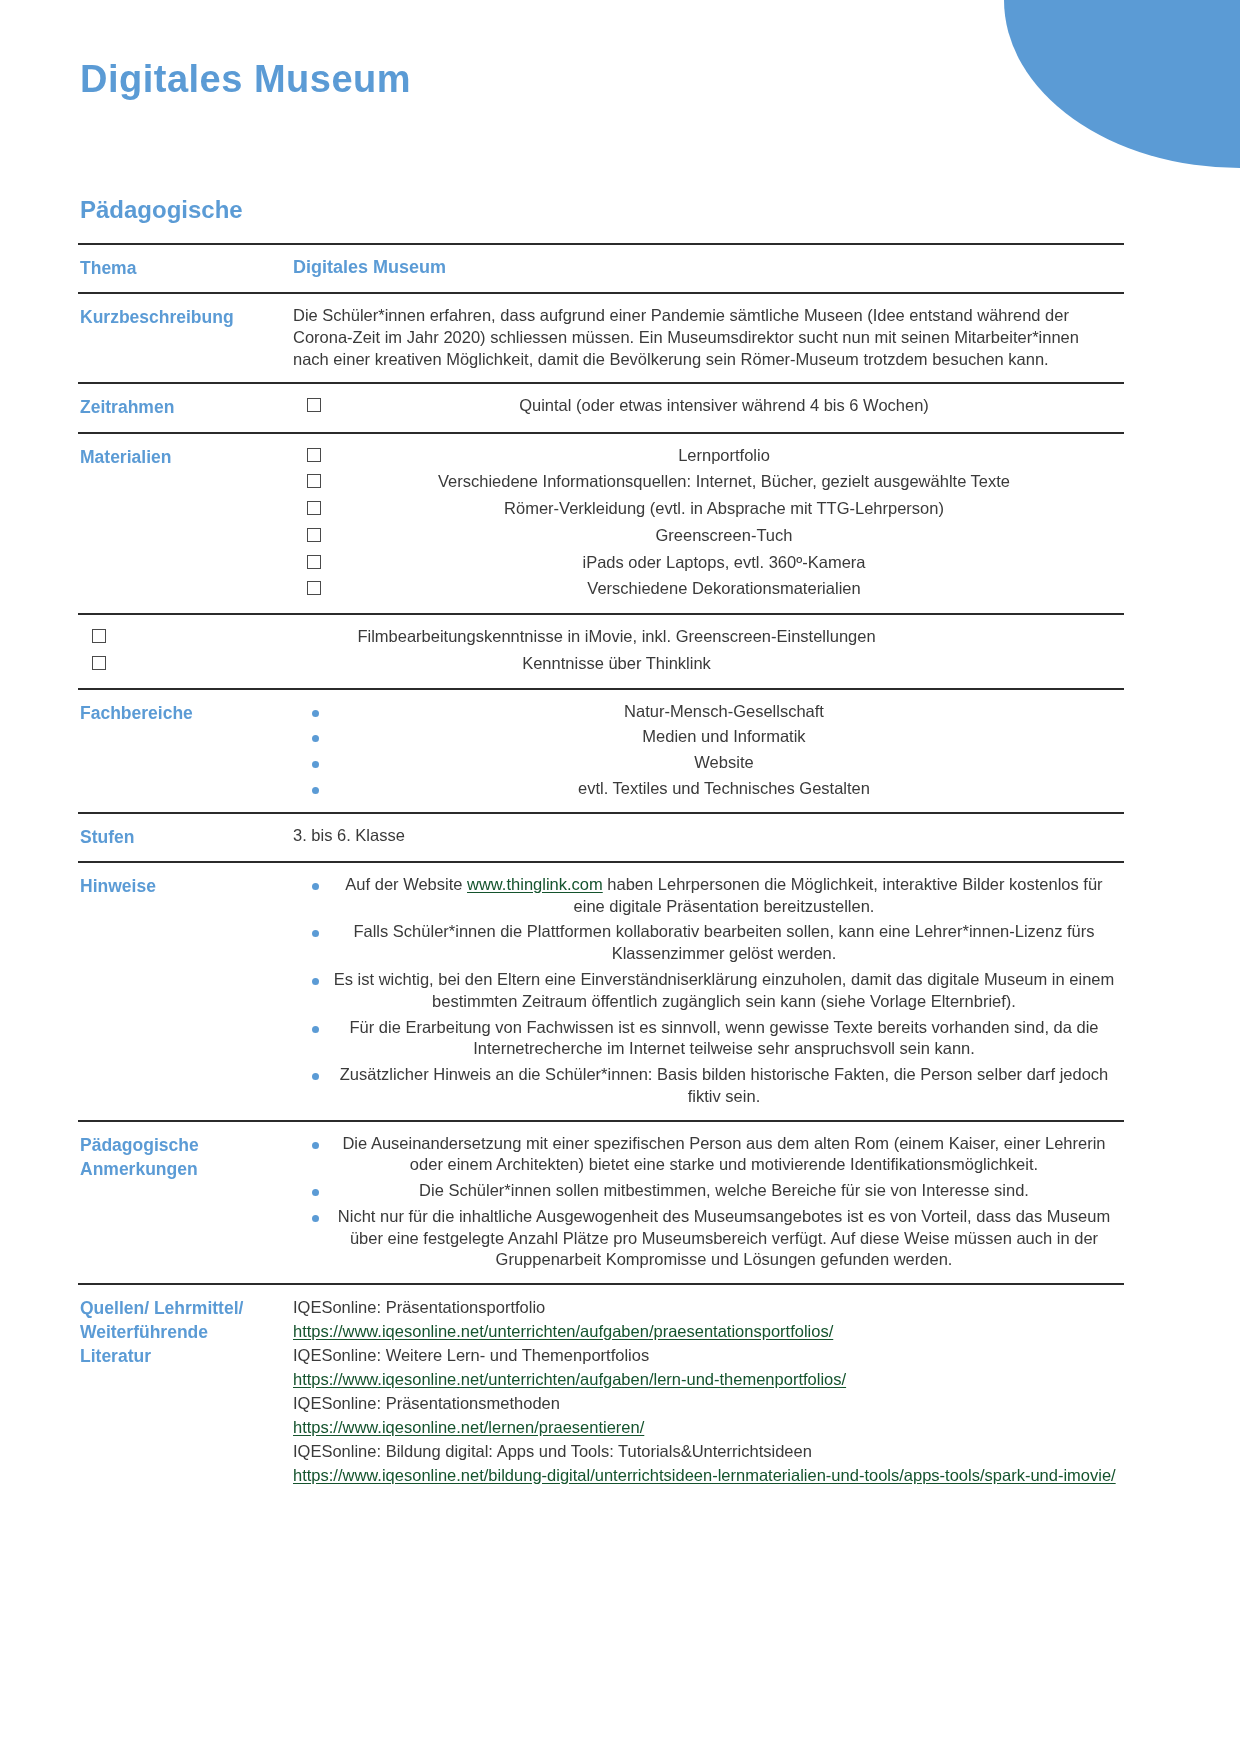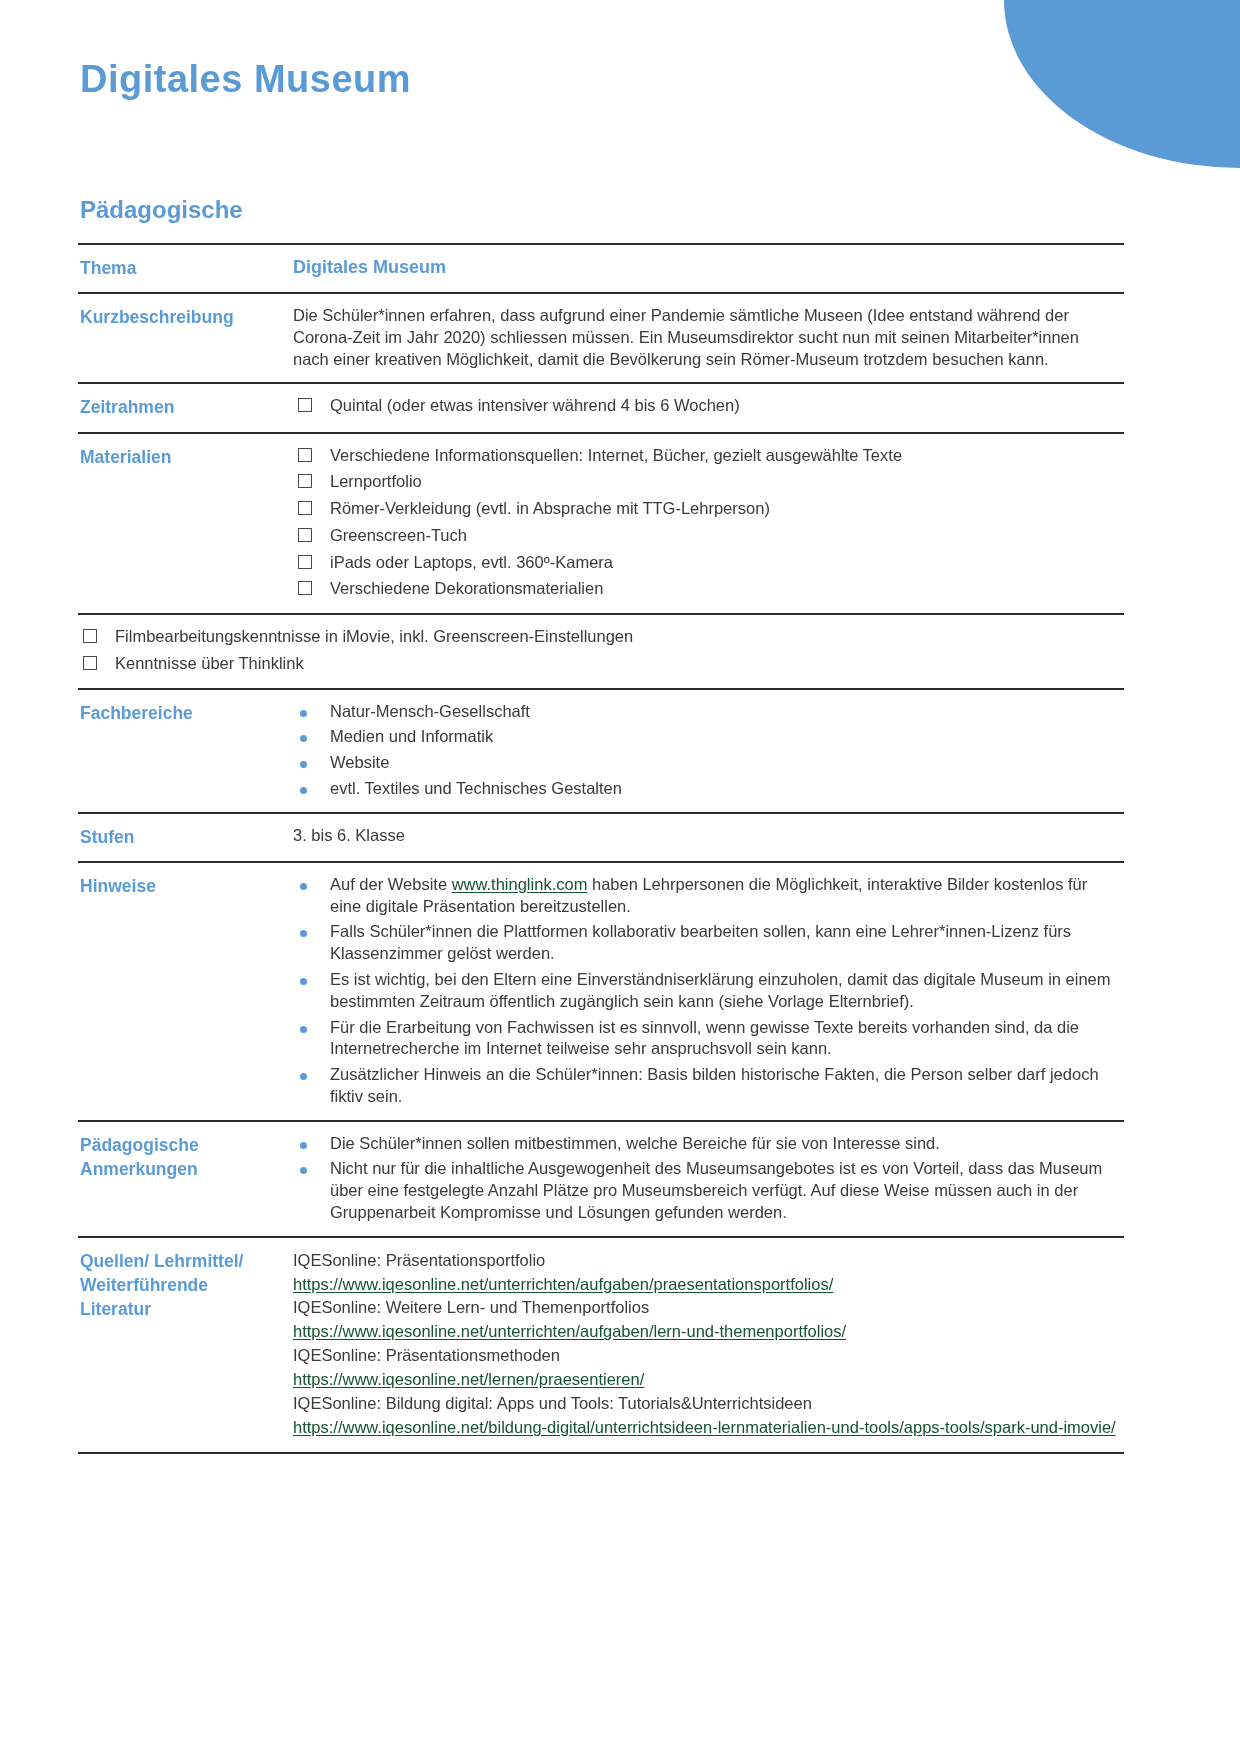--- a/index.html
+++ b/index.html
@@ -72,20 +72,21 @@
 
   .t-content { flex: 1 1 auto; min-width: 0; padding-right: 6px; }
 
   .value-title { font-size: 18px; font-weight: bold; color: #5B9BD5; }
 
   ul.item-list { list-style: none; }
   ul.item-list li {
     display: flex;
     align-items: flex-start;
     margin-bottom: 4px;
+    text-align: center;
   }
   ul.item-list li:last-child { margin-bottom: 0; }
 
   .glyph-cell { flex: 0 0 37px; padding-left: 5px; }
 
   .checkbox-glyph {
     display: inline-block;
     width: 14px;
     height: 14px;
     margin-top: 3px;
@@ -177,25 +178,25 @@
         </ul>
       </div>
     </div>
 
     <div class="t-row">
       <div class="t-label">Materialien</div>
       <div class="t-content">
         <ul class="item-list">
           <li>
             <span class="glyph-cell"><span class="checkbox-glyph"></span></span>
+            <span class="item-text">Lernportfolio</span>
+          </li>
+          <li>
+            <span class="glyph-cell"><span class="checkbox-glyph"></span></span>
             <span class="item-text">Verschiedene Informationsquellen: Internet, Bücher, gezielt ausgewählte Texte</span>
-          </li>
-          <li>
-            <span class="glyph-cell"><span class="checkbox-glyph"></span></span>
-            <span class="item-text">Lernportfolio</span>
           </li>
           <li>
             <span class="glyph-cell"><span class="checkbox-glyph"></span></span>
             <span class="item-text">Römer-Verkleidung (evtl. in Absprache mit TTG-Lehrperson)</span>
           </li>
           <li>
             <span class="glyph-cell"><span class="checkbox-glyph"></span></span>
             <span class="item-text">Greenscreen-Tuch</span>
           </li>
           <li>
@@ -279,20 +280,24 @@
             <span class="item-text">Zusätzlicher Hinweis an die Schüler*innen: Basis bilden historische Fakten, die Person selber darf jedoch fiktiv sein.</span>
           </li>
         </ul>
       </div>
     </div>
 
     <div class="t-row">
       <div class="t-label">Pädagogische Anmerkungen</div>
       <div class="t-content">
         <ul class="item-list ped-list">
+          <li>
+            <span class="glyph-cell"><span class="bullet-glyph"></span></span>
+            <span class="item-text">Die Auseinandersetzung mit einer spezifischen Person aus dem alten Rom (einem Kaiser, einer Lehrerin oder einem Architekten) bietet eine starke und motivierende Identifikationsmöglichkeit.</span>
+          </li>
           <li>
             <span class="glyph-cell"><span class="bullet-glyph"></span></span>
             <span class="item-text">Die Schüler*innen sollen mitbestimmen, welche Bereiche für sie von Interesse sind.</span>
           </li>
           <li>
             <span class="glyph-cell"><span class="bullet-glyph"></span></span>
             <span class="item-text">Nicht nur für die inhaltliche Ausgewogenheit des Museumsangebotes ist es von Vorteil, dass das Museum über eine festgelegte Anzahl Plätze pro Museumsbereich verfügt. Auf diese Weise müssen auch in der Gruppenarbeit Kompromisse und Lösungen gefunden werden.</span>
           </li>
         </ul>
       </div>

